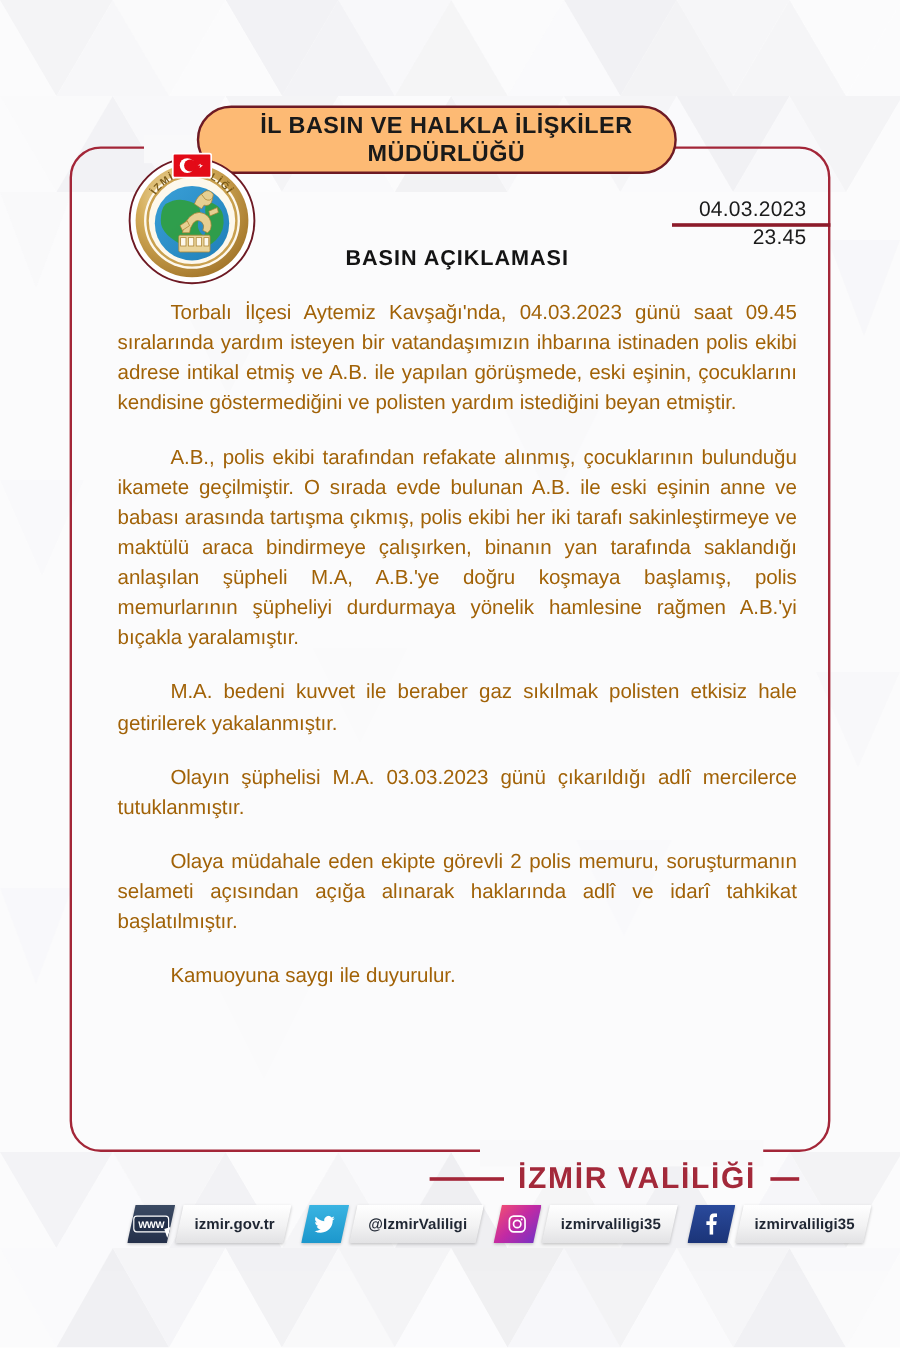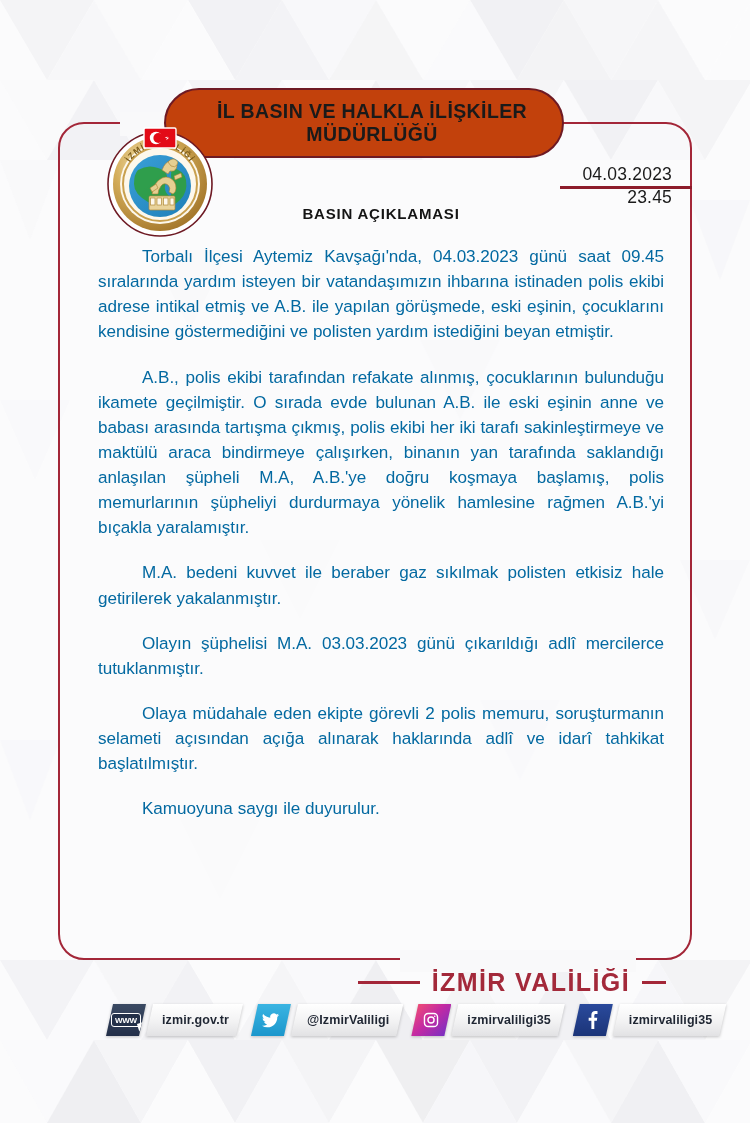--- a/index.html
+++ b/index.html
@@ -61,22 +61,22 @@
     left: 0; top: 60px;
     width: 750px; height: 120px;
     z-index: 5;
   }
 
   #header-pill {
     position: absolute;
     left: 164px;
     top: 28px;
     width: 400px;
-    height: 70px;
-    background: #c2410c;
+    height: 57px;
+    background: #fdba74;
     border: 2.5px solid #6e1a24;
     border-radius: 38px;
     display: flex;
     align-items: center;
     justify-content: center;
     text-align: center;
     padding: 0 28px 0 44px;
     z-index: 5;
   }
   #header-title {
@@ -126,31 +126,31 @@
   #content {
     position: absolute;
     left: 98px;
     top: 205px;
     width: 566px;
     z-index: 6;
   }
 
   #doc-title {
     text-align: center;
-    font-size: 15px;
+    font-size: 18px;
     font-weight: bold;
     letter-spacing: 0.8px;
     color: #141414;
     margin-bottom: 22px;
   }
 
   .para {
     font-size: 17.1px;
     line-height: 1.47;
-    color: #0369a1;
+    color: #a16207;
     text-align: justify;
     text-indent: 44px;
     margin-bottom: 20px;
     letter-spacing: -0.05px;
     word-spacing: 0.2px;
   }
   .para:last-child { margin-bottom: 0; }
   .para.no-justify { text-align: left; }
 
   

